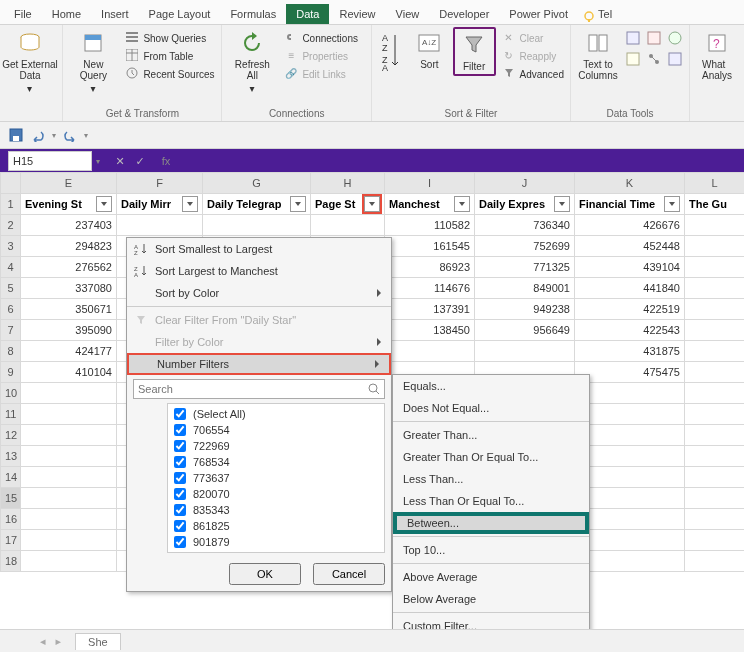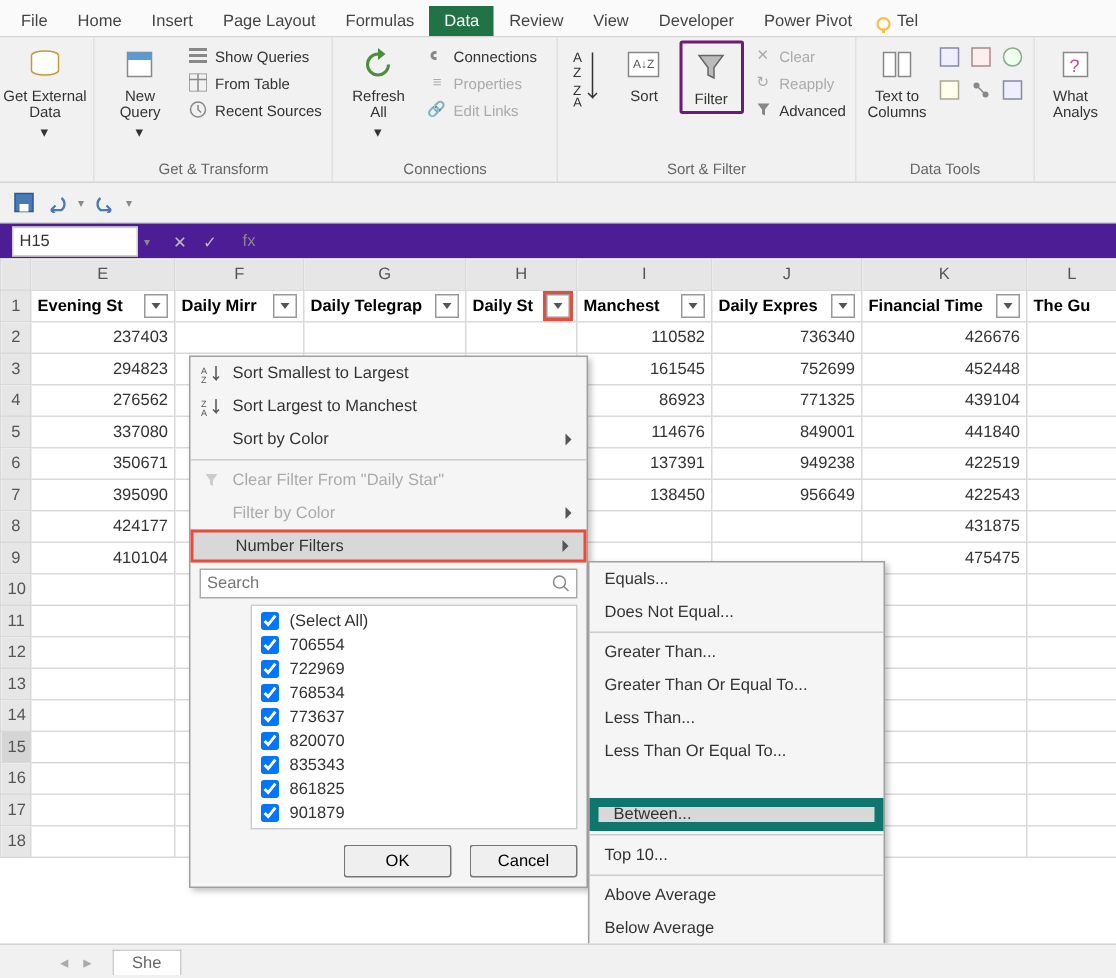--- a/index.html
+++ b/index.html
@@ -48,21 +48,21 @@
 .menu hr{border:none;border-top:1px solid #ccc;margin:2px 0;}
 .search-row{margin:4px 6px;position:relative;}
 .search-row input{width:100%;height:20px;border:1px solid #aaa;padding:0 20px 0 4px;font-size:11px;box-sizing:border-box;}
 .search-row .srch-ico{position:absolute;right:4px;top:3px;}
 .tree{margin:2px 6px 4px 40px;height:144px;overflow:auto;border:1px solid #ccc;background:#fff;padding:2px;}
 .tree .titem{display:flex;align-items:center;gap:4px;height:16px;font-size:11px;}
 .tree input[type=checkbox]{width:12px;height:12px;}
 .btnrow{display:flex;justify-content:flex-end;gap:12px;padding:6px;}
 .btnrow button{width:72px;height:22px;font-size:11px;}
 .submenu .mi{padding:0 14px 0 10px;}
-.submenu .mi.highlight-between{border:6px solid #0f766e;box-sizing:border-box;margin-top:20px;}
+.submenu .mi.highlight-between{border:4px solid #0f766e;box-sizing:border-box;}
 .sheet-tabs{position:absolute;left:0;right:0;bottom:0;height:22px;background:#f1f1f1;border-top:1px solid #d4d4d4;display:flex;align-items:center;padding-left:40px;font-size:11px;color:#666;}
 .caret{width:8px;height:8px;margin-left:2px;display:inline-block;}
 </style>
 </head>
 <body>
 <div class="window">
 
 <div class="tabs">
   <div class="tab">File</div>
   <div class="tab">Home</div>
@@ -373,21 +373,21 @@
                 <span>Daily Telegrap</span>
                 <span class="drop">
                   <svg width="8" height="8">
                     <path d="M1 2l3 4 3-4z" fill="#555"></path>
                   </svg>
                 </span>
               </div>
             </td>
   <td>
               <div class="hdr-cell">
-                <span>Daily St</span>
+                <span>Page St</span>
                 <span class="drop highlight">
                   <svg width="8" height="8">
                     <path d="M1 2l3 4 3-4z" fill="#555"></path>
                   </svg>
                 </span>
               </div>
             </td>
   <td>
               <div class="hdr-cell">
                 <span>Manchest</span>

